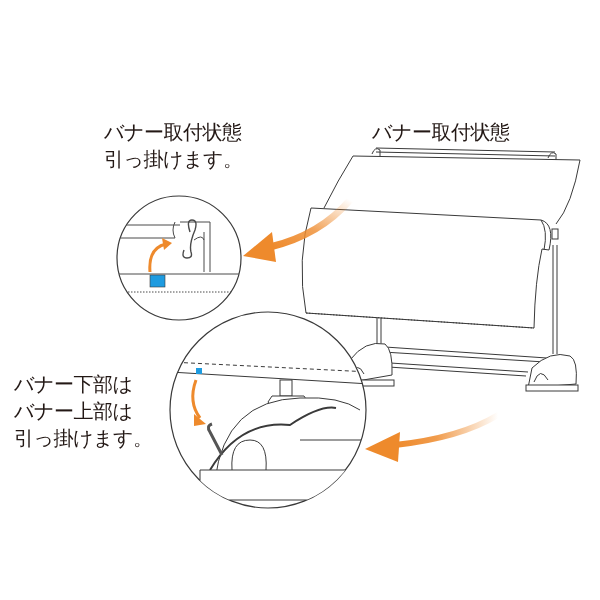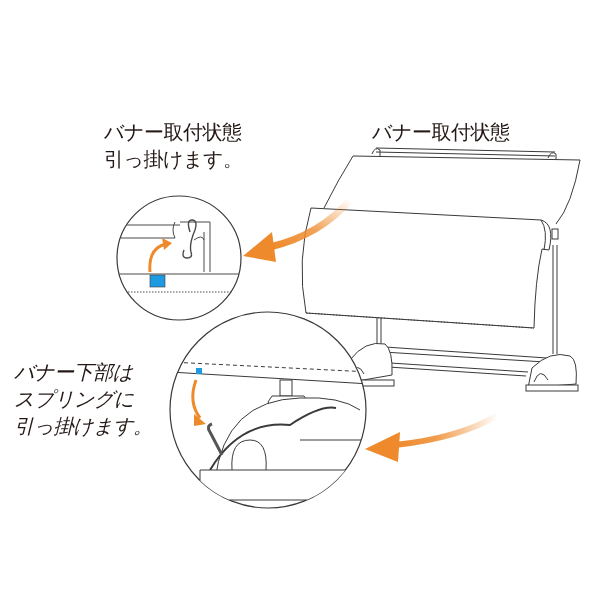--- a/index.html
+++ b/index.html
@@ -2,36 +2,36 @@
 <html><head>
 <meta charset="utf-8">
 <style>
   html, body { margin: 0; padding: 0; background: #ffffff; }
   body { width: 600px; height: 600px; position: relative; overflow: hidden;
          font-family: "DejaVu Sans", "Liberation Sans", sans-serif; color: #231815; }
   .caption { position: absolute; font-size: 20px; line-height: 27px; letter-spacing: -0.5px; white-space: nowrap; }
   .caption div { display: block; }
   #cap-top { left: 104px; top: 119px; }
   #cap-title { left: 372px; top: 119px; }
-  #cap-bottom { left: 14px; top: 359px; font-style: italic; }
+  #cap-bottom { left: 14px; top: 371px; }
   svg.art { position: absolute; left: 0; top: 0; }
 </style>
 </head>
 <body>
 
 <div class="caption" id="cap-top">
   <div>バナー取付状態</div>
   <div>引っ掛けます。</div>
 </div>
 
 <div class="caption" id="cap-title">バナー取付状態</div>
 
 <div class="caption" id="cap-bottom">
   <div>バナー下部は</div>
-  <div>スプリングに</div>
+  <div>バナー上部は</div>
   <div>引っ掛けます。</div>
 </div>
 
 <svg class="art" width="600" height="600" viewBox="0 0 600 600" xmlns="http://www.w3.org/2000/svg">
   <defs>
     <linearGradient id="arrowGradA" x1="1" y1="0" x2="0" y2="1">
       <stop offset="0" stop-color="#ee8a2c" stop-opacity="0"></stop>
       <stop offset="0.55" stop-color="#ee8a2c" stop-opacity="0.8"></stop>
       <stop offset="1" stop-color="#ee8a2c" stop-opacity="1"></stop>
     </linearGradient>

